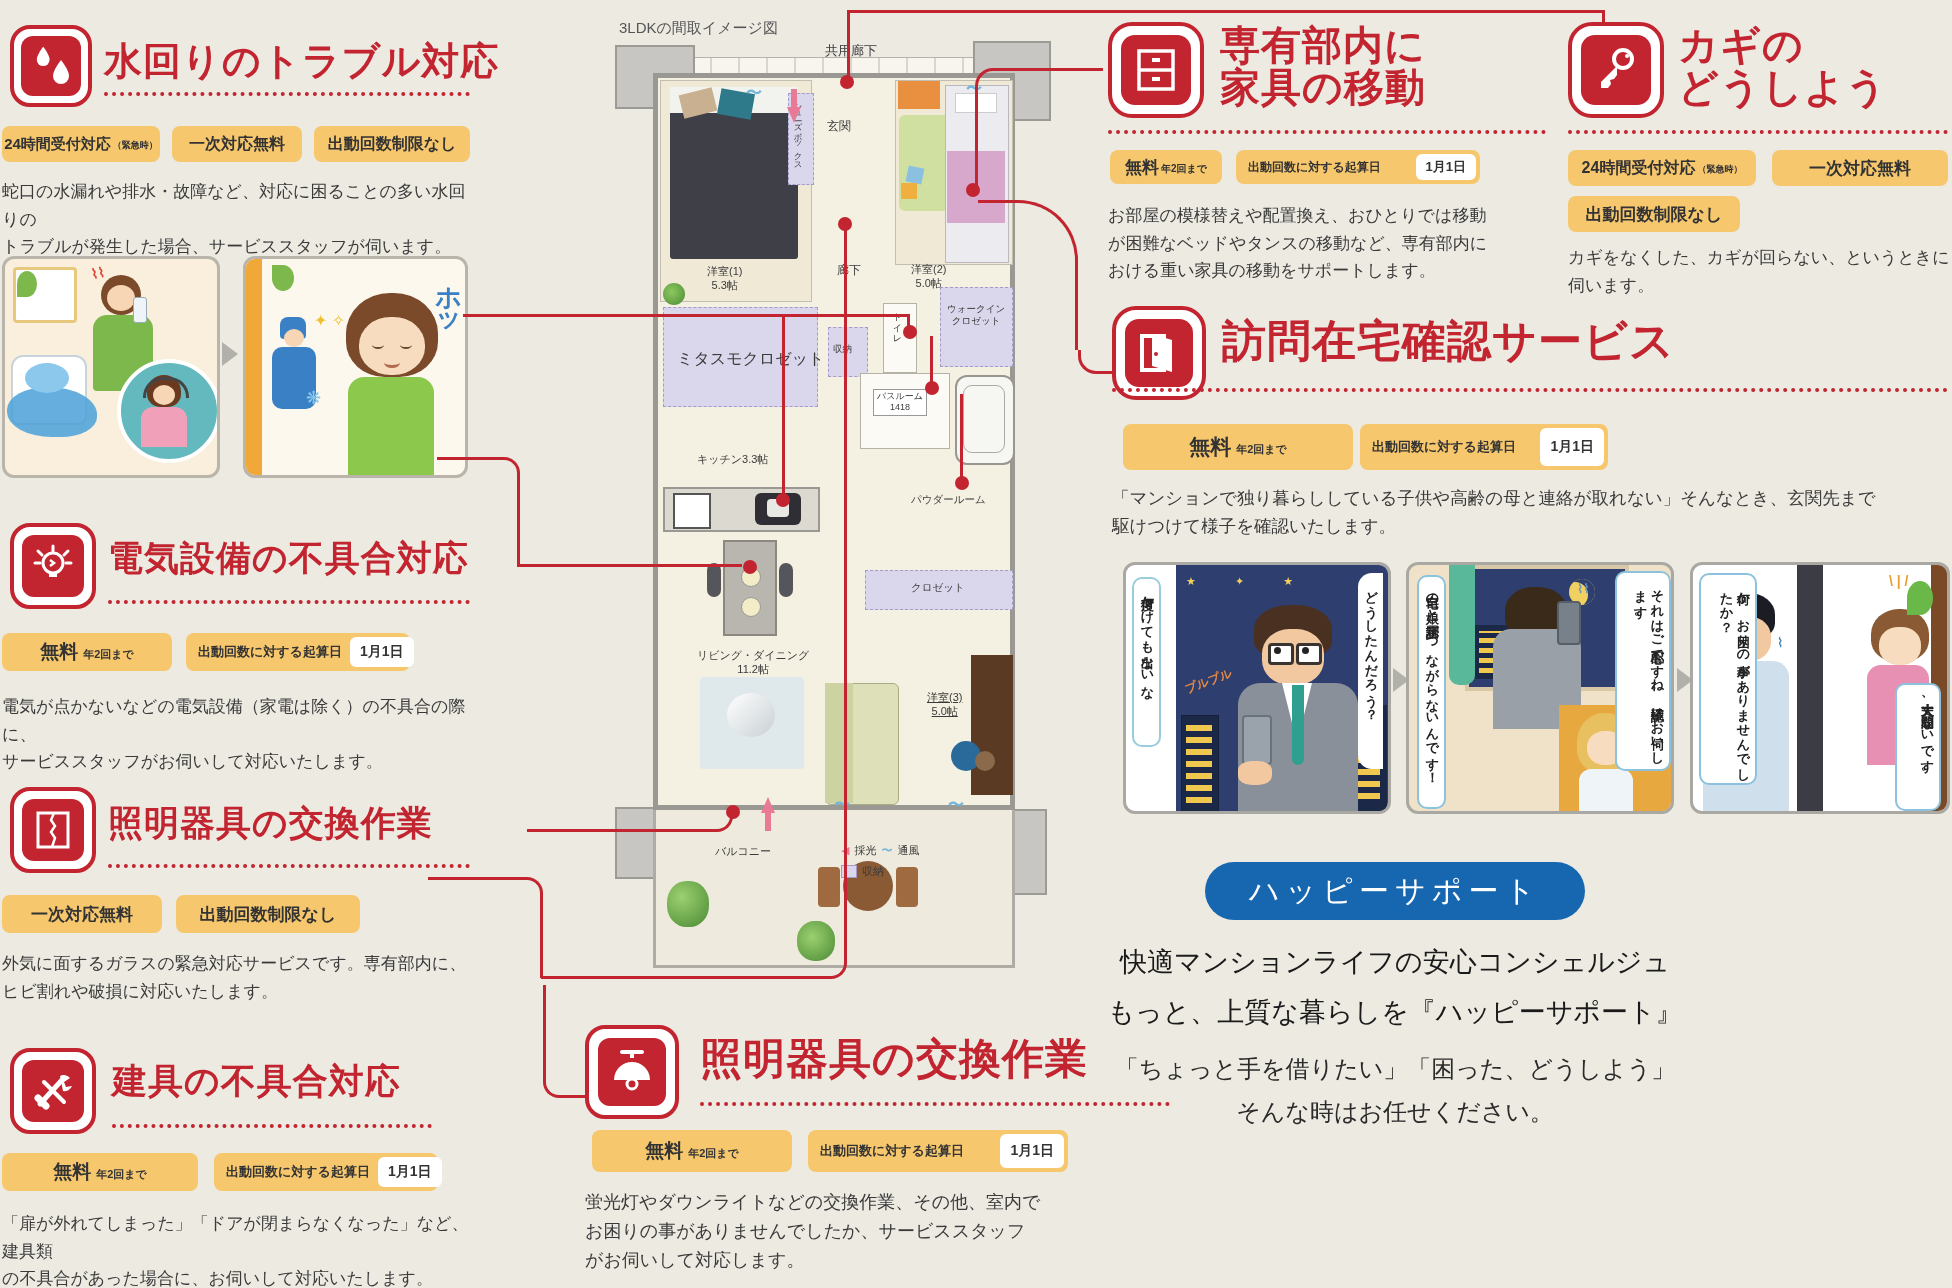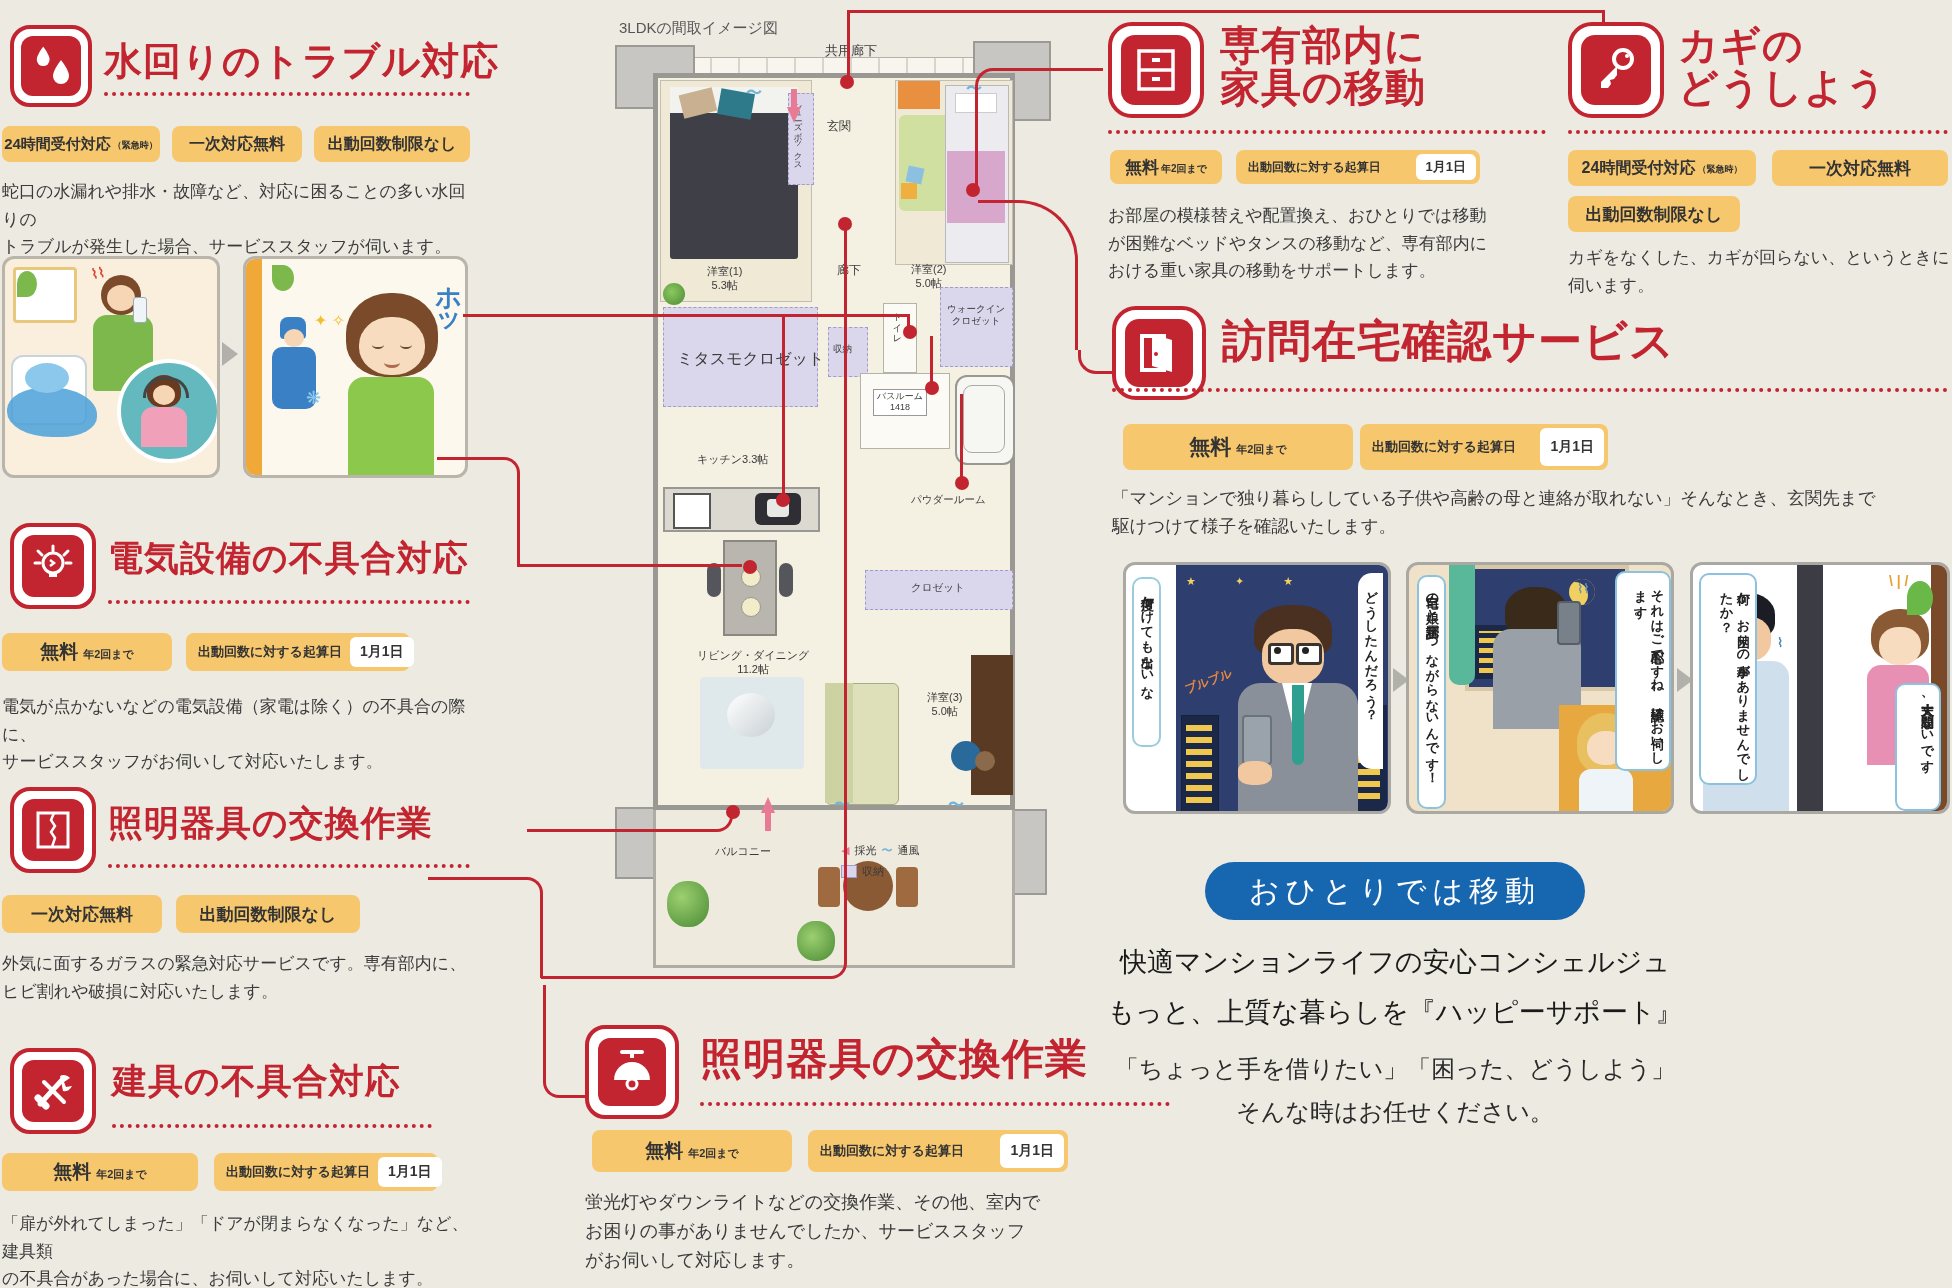--- a/index.html
+++ b/index.html
@@ -325,21 +325,21 @@
     <div class="abs" style="left:10px;top:96px;width:86px;height:156px;background:#cfe0ec;border-radius:16px 16px 0 0;"></div>
     <div class="abs" style="left:84px;top:70px;color:#4a88b0;font-size:13px;font-weight:900;">⌇</div>
     <div class="abs" style="left:178px;top:44px;width:58px;height:52px;background:#8a5a34;border-radius:48% 48% 40% 40%;"></div>
     <div class="abs" style="left:186px;top:62px;width:42px;height:38px;background:#f8dcc0;border-radius:46%;"></div>
     <div class="abs" style="left:174px;top:100px;width:62px;height:100px;background:#e890b4;border-radius:14px 14px 0 0;"></div>
     <div class="abs" style="left:214px;top:16px;width:26px;height:34px;background:#6ab848;border-radius:50% 50% 50% 0;"></div>
     <div class="bub vt" style="left:6px;top:8px;width:58px;height:212px;">何か、お困りの事がありませんでしたか？</div>
     <div class="bub vt" style="left:202px;top:118px;width:46px;height:128px;">大丈夫、問題ないです。</div>
   </div>
 
-  <div class="banner" style="left:1205px;top:862px;width:380px;height:58px;">おひとりでは移動</div>
+  <div class="banner" style="left:1205px;top:862px;width:380px;height:58px;">ハッピーサポート</div>
   <div class="abs serif" style="left:1020px;top:938px;width:750px;text-align:center;font-size:27px;color:#1a1a1a;line-height:1.85;">
     <div>快適マンションライフの安心コンシェルジュ</div>
     <div>もっと、上質な暮らしを『ハッピーサポート』</div>
   </div>
   <div class="abs serif" style="left:1020px;top:1048px;width:750px;text-align:center;font-size:24px;color:#2a2a2a;line-height:1.8;">
     <div>「ちょっと手を借りたい」「困った、どうしよう」</div>
     <div>そんな時はお任せください。</div>
   </div>
 
   <div id="fp">
@@ -421,21 +421,21 @@
     <div class="abs" style="left:92px;top:548px;width:14px;height:34px;background:#55555c;border-radius:7px;"></div>
     <div class="abs" style="left:164px;top:548px;width:14px;height:34px;background:#55555c;border-radius:7px;"></div>
     <div class="fp-label c" style="left:82px;top:634px;font-size:11px;">
       <span>リビング・ダイニング</span><br><span>11.2帖</span>
     </div>
     <div class="abs" style="left:85px;top:662px;width:104px;height:92px;background:#dfe8ea;border-radius:4px;"></div>
     <div class="abs" style="left:112px;top:678px;width:48px;height:44px;background:linear-gradient(135deg,#fff,#c8d0d4);border-radius:50%;"></div>
     <div class="abs" style="left:210px;top:668px;width:72px;height:120px;background:#dde0b8;border:1px solid #a8ac84;border-radius:6px;"></div>
     <div class="abs" style="left:210px;top:668px;width:28px;height:120px;background:#cdd2a2;"></div>
 
-    <div class="fp-label c" style="left:312px;top:676px;">
+    <div class="fp-label c" style="left:312px;top:676px;text-decoration:underline;">
       <span>洋室(3)</span><br><span>5.0帖</span>
     </div>
     <div class="abs" style="left:356px;top:640px;width:42px;height:140px;background:#5a3a22;"></div>
     <div class="abs" style="left:336px;top:726px;width:30px;height:30px;background:#2a6a9a;border-radius:50%;"></div>
     <div class="abs" style="left:360px;top:736px;width:20px;height:20px;background:#8a6a4a;border-radius:50%;"></div>
 
     <div class="abs" style="left:38px;top:795px;width:362px;height:158px;border:3px solid #aeaca4;border-top:0;box-sizing:border-box;background:#eeeade;"></div>
     <div class="fp-label" style="left:100px;top:830px;font-size:11px;">バルコニー</div>
     <div class="abs" style="left:228px;top:846px;width:50px;height:50px;background:#8a5a34;border-radius:50%;"></div>
     <div class="abs" style="left:203px;top:852px;width:22px;height:40px;background:#a06a40;border-radius:4px;"></div>

